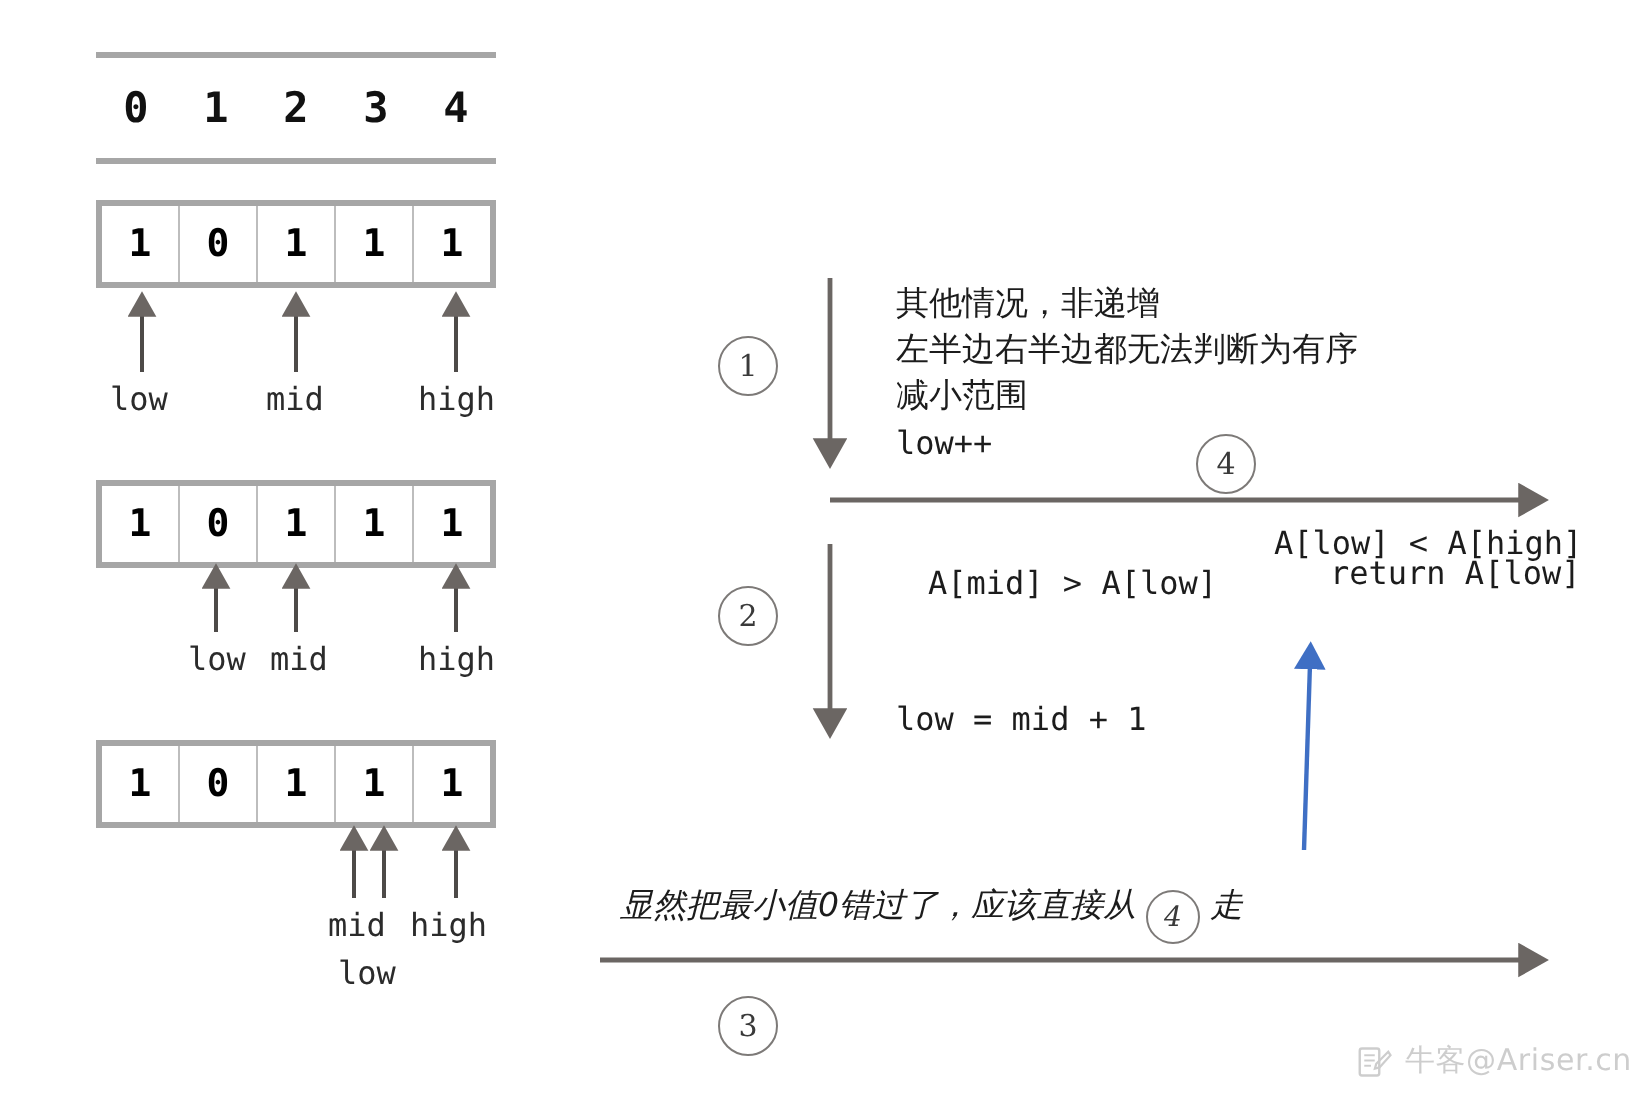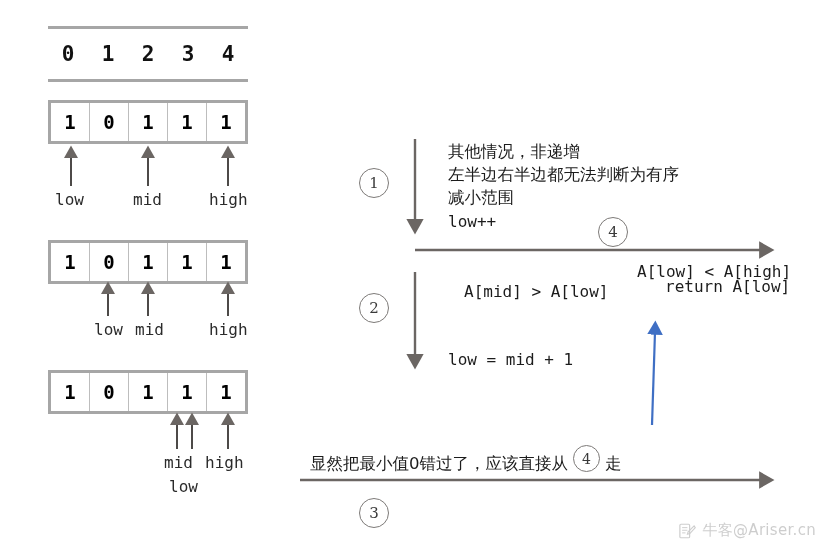--- a/index.html
+++ b/index.html
@@ -106,23 +106,24 @@
     color: #1c1c1c;
     white-space: pre;
   }
   .mixed-line {
     position: absolute;
     font-family: "DejaVu Sans", sans-serif;
     font-size: 16.5px;
     color: #1c1c1c;
     white-space: nowrap;
     display: flex;
-    align-items: flex-end;
+    align-items: flex-start;
     gap: 5px;
     line-height: 1;
+    font-style: italic;
   }
 
   
   .step-circle {
     position: absolute;
     width: 30px;
     height: 30px;
     border: 1.6px solid #7d7a78;
     border-radius: 50%;
     box-sizing: border-box;

